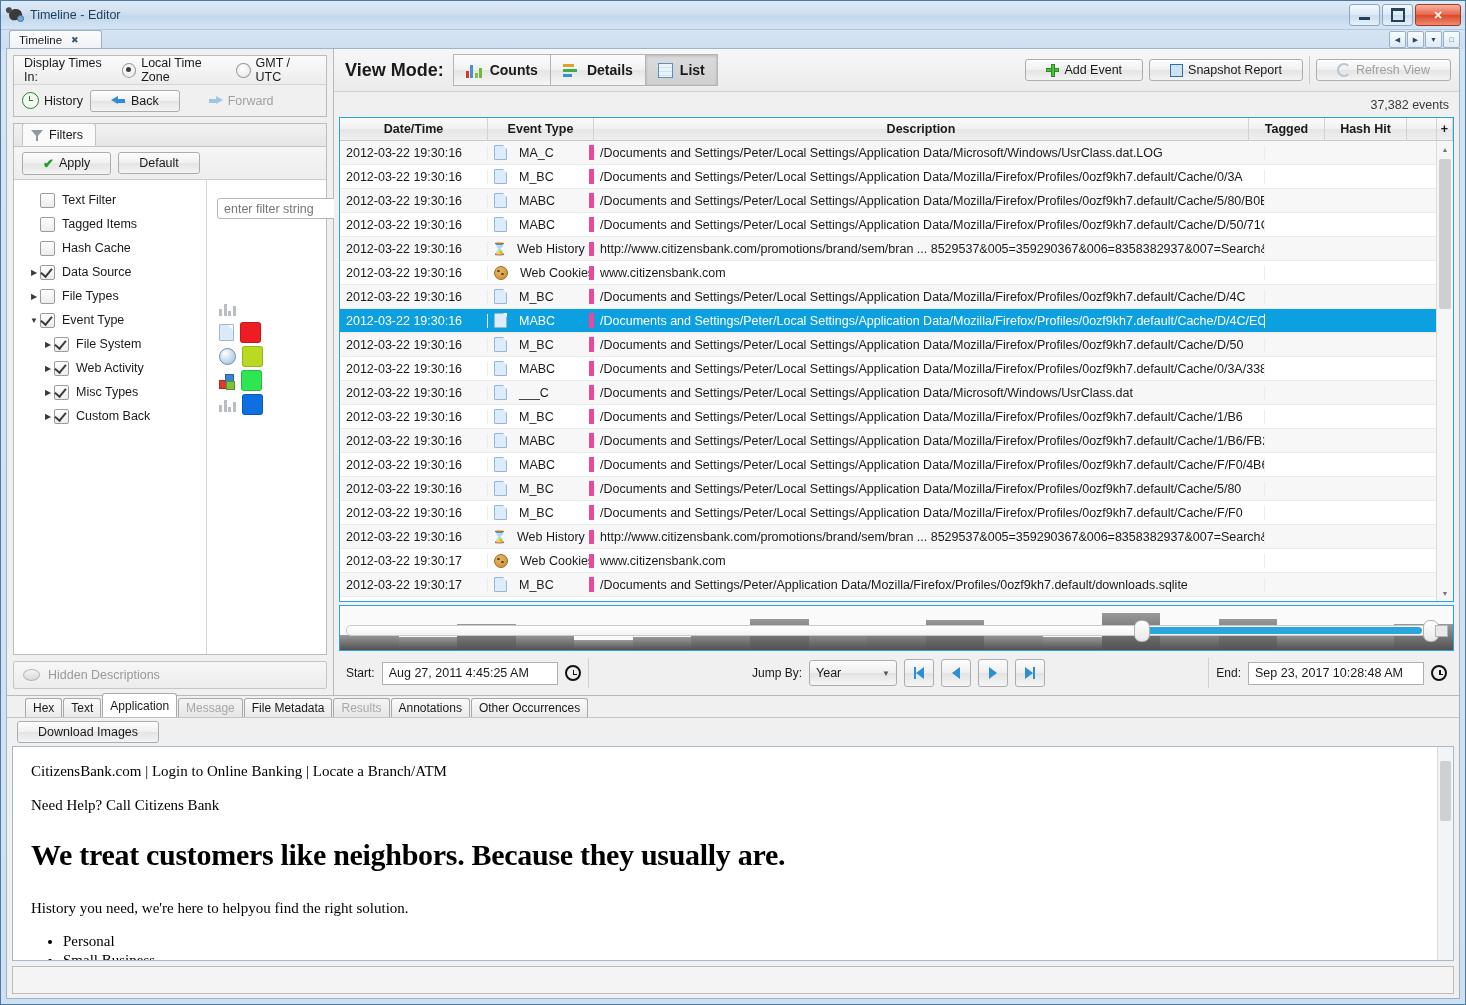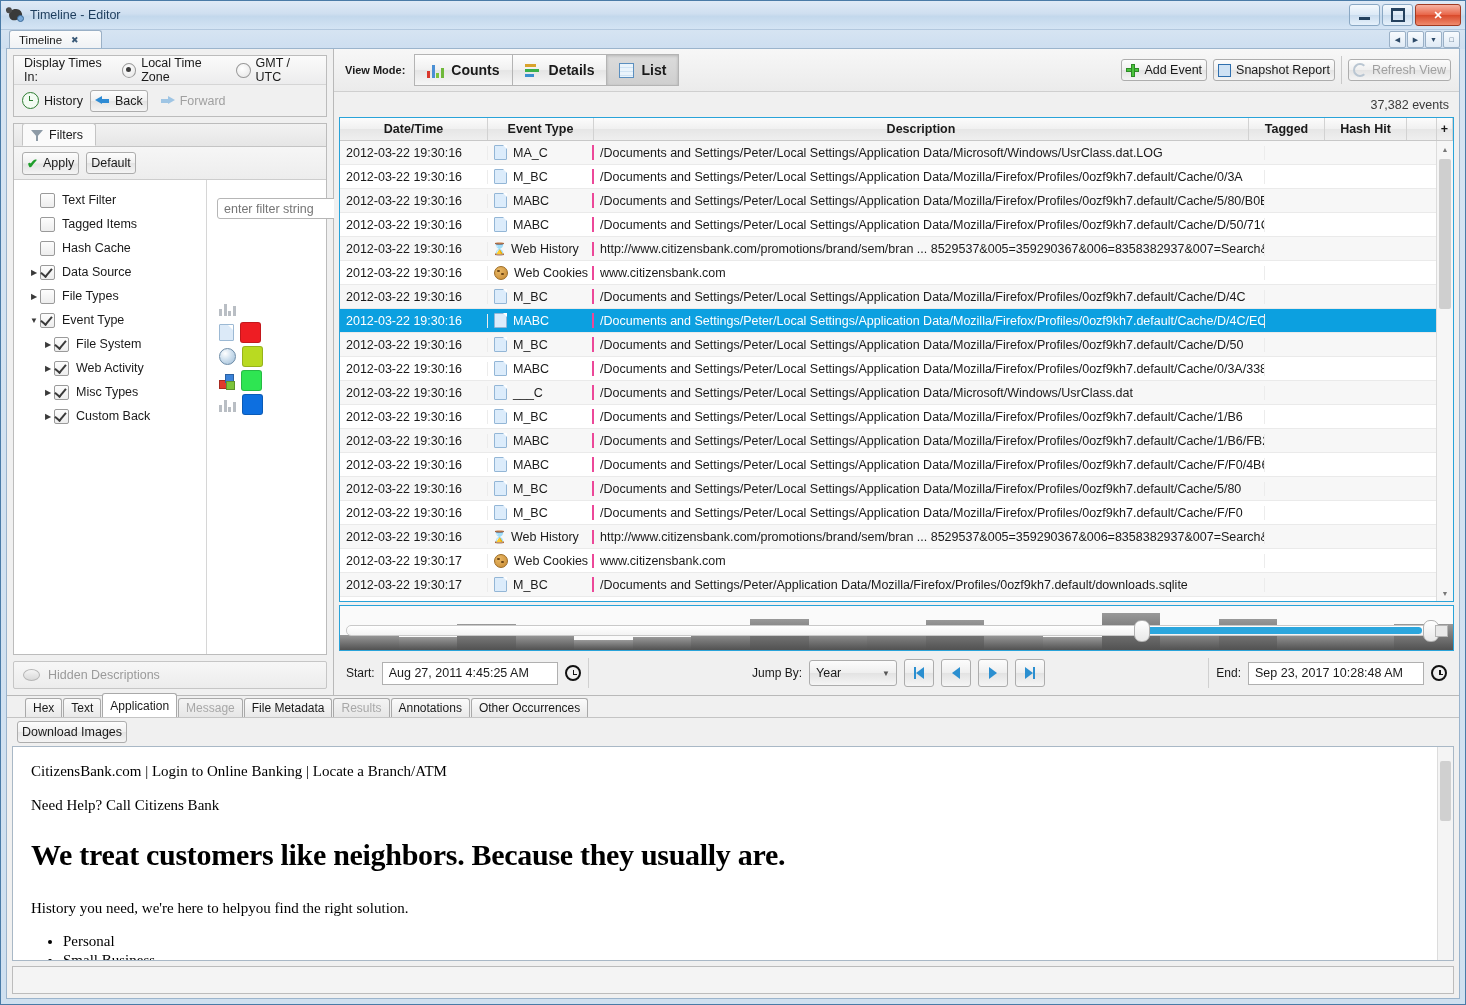--- a/index.html
+++ b/index.html
@@ -105,21 +105,21 @@
   }
   .radio-lbl{display:flex;align-items:center;gap:5px;font-size:12.5px;}
   .histnav{
     display:flex;align-items:center;gap:7px;height:31px;padding:0 8px;
     border-top:1px solid #d5d5d5;background:#f0f0f0;
   }
   .lnkbtn{display:flex;align-items:center;gap:5px;font-size:12.5px;cursor:default;}
   .btn{
     border:1px solid #adadad;border-radius:3px;
     background:linear-gradient(to bottom,#fdfdfd 0%,#f0f0f0 48%,#e4e4e4 52%,#f4f4f4 100%);
-    padding:3px 4px;font-size:12.5px;display:flex;align-items:center;gap:5px;
+    padding:3px 20px;font-size:12.5px;display:flex;align-items:center;gap:5px;
     color:#1a1a1a;box-sizing:border-box;
   }
   .btn.flat{border-color:transparent;background:transparent;}
   .btn.disabled{color:#a0a0a0;}
   .arrow-l,.arrow-r{width:15px;height:11px;position:relative;display:inline-block;}
   .arrow-l:before{
     content:"";position:absolute;left:0;top:1px;
     border-right:7px solid #2e8bd4;border-top:4.5px solid transparent;border-bottom:4.5px solid transparent;
   }
   .arrow-l:after{content:"";position:absolute;left:6px;top:3.5px;width:8px;height:4px;background:#2e8bd4;}
@@ -192,21 +192,21 @@
     border:1px solid #b6b6b6;border-radius:3px;background:#fff;
     font-family:inherit;font-size:12.5px;color:#9b9b9b;padding:0 6px;
   }
   
   .rightpanel{flex:1;display:flex;flex-direction:column;min-width:0;background:#f0f0f0;}
   .toolbar{
     height:42px;display:flex;align-items:center;
     background:linear-gradient(to bottom,#f7f7f7,#ebebeb);
     border-bottom:1px solid #cfcfcf;padding:0 8px;gap:10px;
   }
-  .vm-label{font-weight:bold;font-size:11px;margin-left:3px;}
+  .vm-label{font-weight:bold;font-size:18px;margin-left:3px;}
   .vmgroup{display:flex;}
   .vmbtn{
     height:32px;padding:0 12px;border:1px solid #b4b4b4;
     background:linear-gradient(to bottom,#fdfdfd 0%,#f1f1f1 48%,#e5e5e5 52%,#f6f6f6 100%);
     display:flex;align-items:center;gap:7px;font-weight:bold;font-size:14px;
     margin-left:-1px;box-sizing:border-box;
   }
   .vmbtn.active{background:linear-gradient(to bottom,#dcdcdc,#cfcfcf);box-shadow:inset 0 1px 3px rgba(0,0,0,.18);}
   .tb-sep{width:1px;height:28px;background:#c9c9c9;}
   .tb-right{margin-left:auto;display:flex;align-items:center;gap:6px;}
@@ -243,21 +243,21 @@
   .tbody{flex:1;overflow:hidden;position:relative;}
   .trw{display:flex;height:24px;box-sizing:border-box;border-bottom:1px solid #eaeaea;align-items:center;}
   .trw.odd{background:#f7f7f7;}
   .trw.even{background:#ffffff;}
   .trw.sel{background:#0ca0e0;color:#fff;}
   .td{
     padding:0 6px;font-size:12.5px;white-space:nowrap;overflow:hidden;box-sizing:border-box;
     display:flex;align-items:center;
   }
   .td.c-date{border-right:1px solid #ececec;}
-  .td.c-type{border-right:2px solid #ec4899;gap:6px;}
+  .td.c-type{border-right:5px solid #ec4899;gap:12px;}
   .td.c-desc{border-right:1px solid #ececec;}
   .td.c-tag{border-right:1px solid #ececec;}
   .td.c-hash{border-right:1px solid #ececec;}
   .ico-file{width:11px;height:13px;background:#dcecfb;border:1px solid #93b6d6;border-radius:1px;position:relative;flex:0 0 11px;}
   .ico-file:after{content:"";position:absolute;right:-1px;top:-1px;border-top:4px solid #fff;border-left:4px solid transparent;}
   .ico-hourglass{width:11px;height:13px;flex:0 0 11px;display:flex;align-items:center;justify-content:center;font-size:12px;color:#7a6a3a;line-height:1;}
   .ico-cookie{
     width:12px;height:12px;border-radius:50%;flex:0 0 12px;
     background:radial-gradient(circle at 35% 30%,#e8b866,#c98b33);
     border:1px solid #9b6a22;position:relative;

